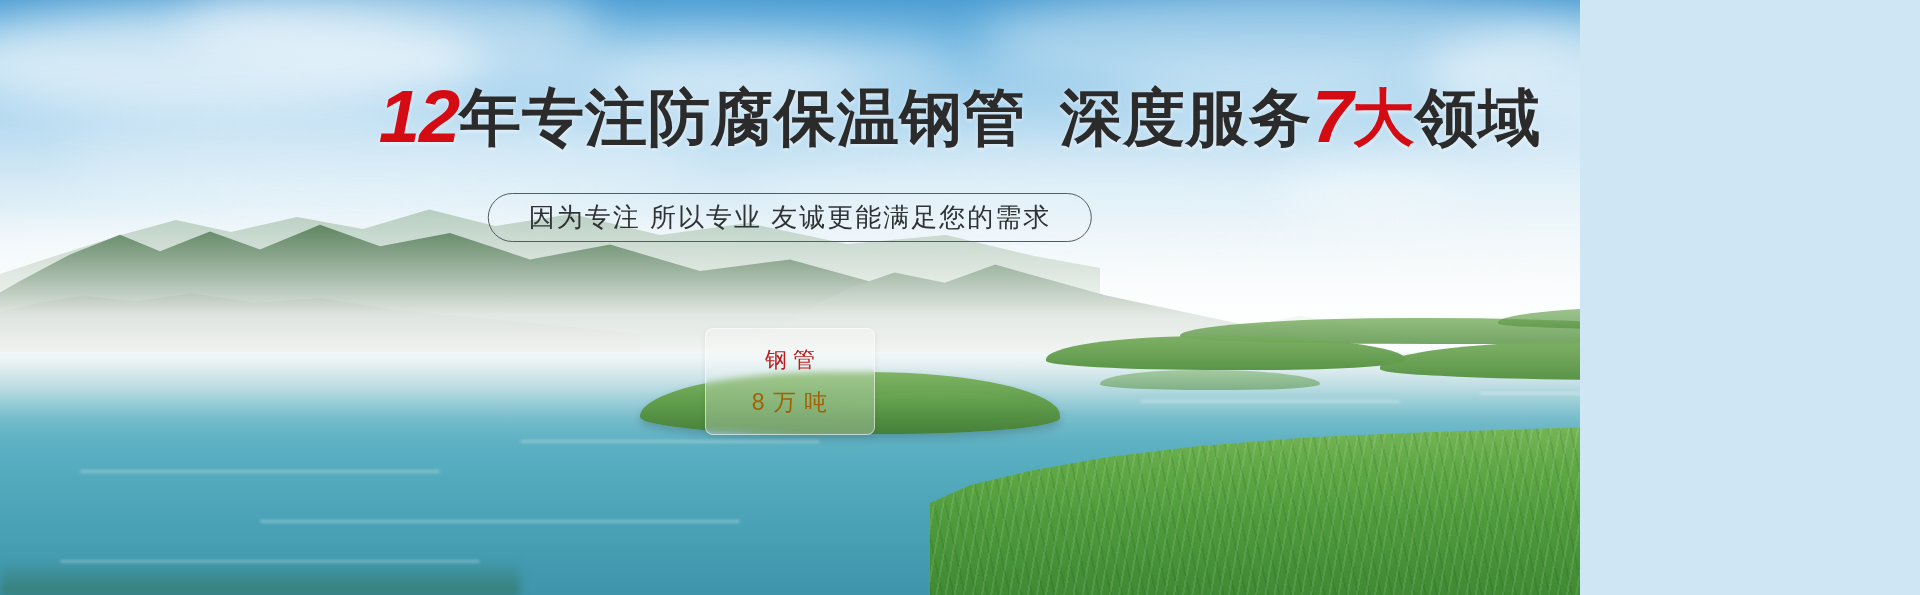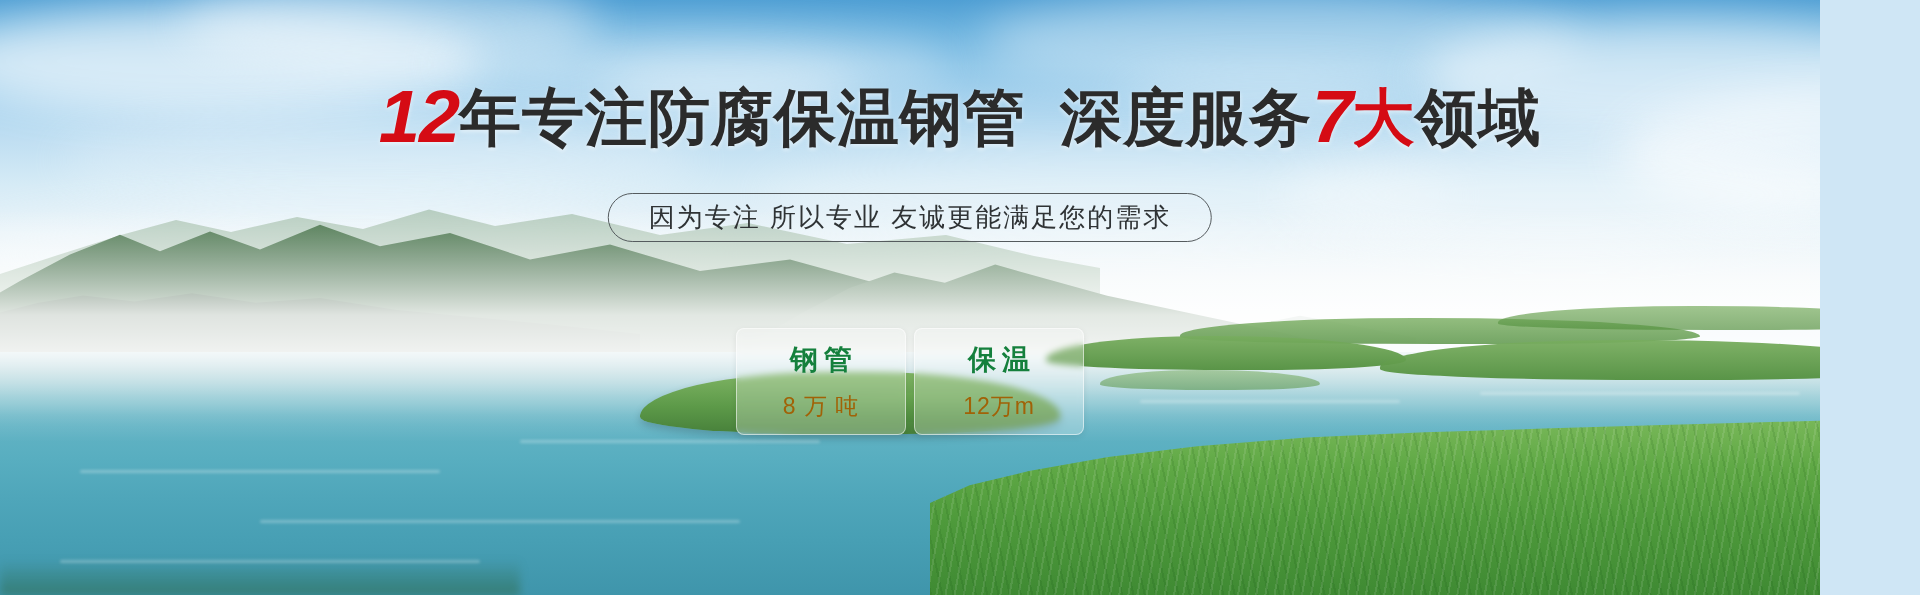--- a/index.html
+++ b/index.html
@@ -4,21 +4,21 @@
 <style>
   * { margin:0; padding:0; box-sizing:border-box; }
   html,body { width:1920px; height:595px; overflow:hidden; }
   body {
     font-family:"Liberation Sans","DejaVu Sans",sans-serif;
     background:#cfe6f5;
   }
 
   .banner {
     position:relative;
-    width:1820px;
+    width:1580px;
     height:595px;
     overflow:hidden;
   }
 
   
   .sky {
     position:absolute; left:0; top:0; width:1920px; height:330px;
     background:
       linear-gradient(180deg,
         #4f9fd4 0%,
@@ -214,25 +214,25 @@
     border:1px solid rgba(255,255,255,0.55);
     backdrop-filter:blur(3px);
     display:flex;
     flex-direction:column;
     align-items:center;
     justify-content:center;
     gap:12px;
     box-shadow:0 2px 6px rgba(0,0,0,.08);
   }
   .card .c-title {
-    font-size:28px;
-    color:#15803d;
+    font-size:22px;
+    color:#b91c1c;
     letter-spacing:6px;
     text-indent:6px;
-    font-weight:bold;
+    font-weight:normal;
   }
   .card .c-value {
     font-size:23px;
     color:#a16207;
     letter-spacing:1px;
     white-space:nowrap;
   }
   .card .c-value sup { font-size:14px; vertical-align:super; }
 </style>
 </head>
@@ -295,22 +295,16 @@
   <div class="cards">
 
     <div class="card">
       <div class="c-title">钢管</div>
       <div class="c-value">
         <span>8 万 吨</span>
       </div>
     </div>
 
 
-    <div class="card">
-      <div class="c-title">保温</div>
-      <div class="c-value">
-        <span>12万m</span>
-      </div>
-    </div>
 
   </div>
 
 </div>
 
 </body></html>

